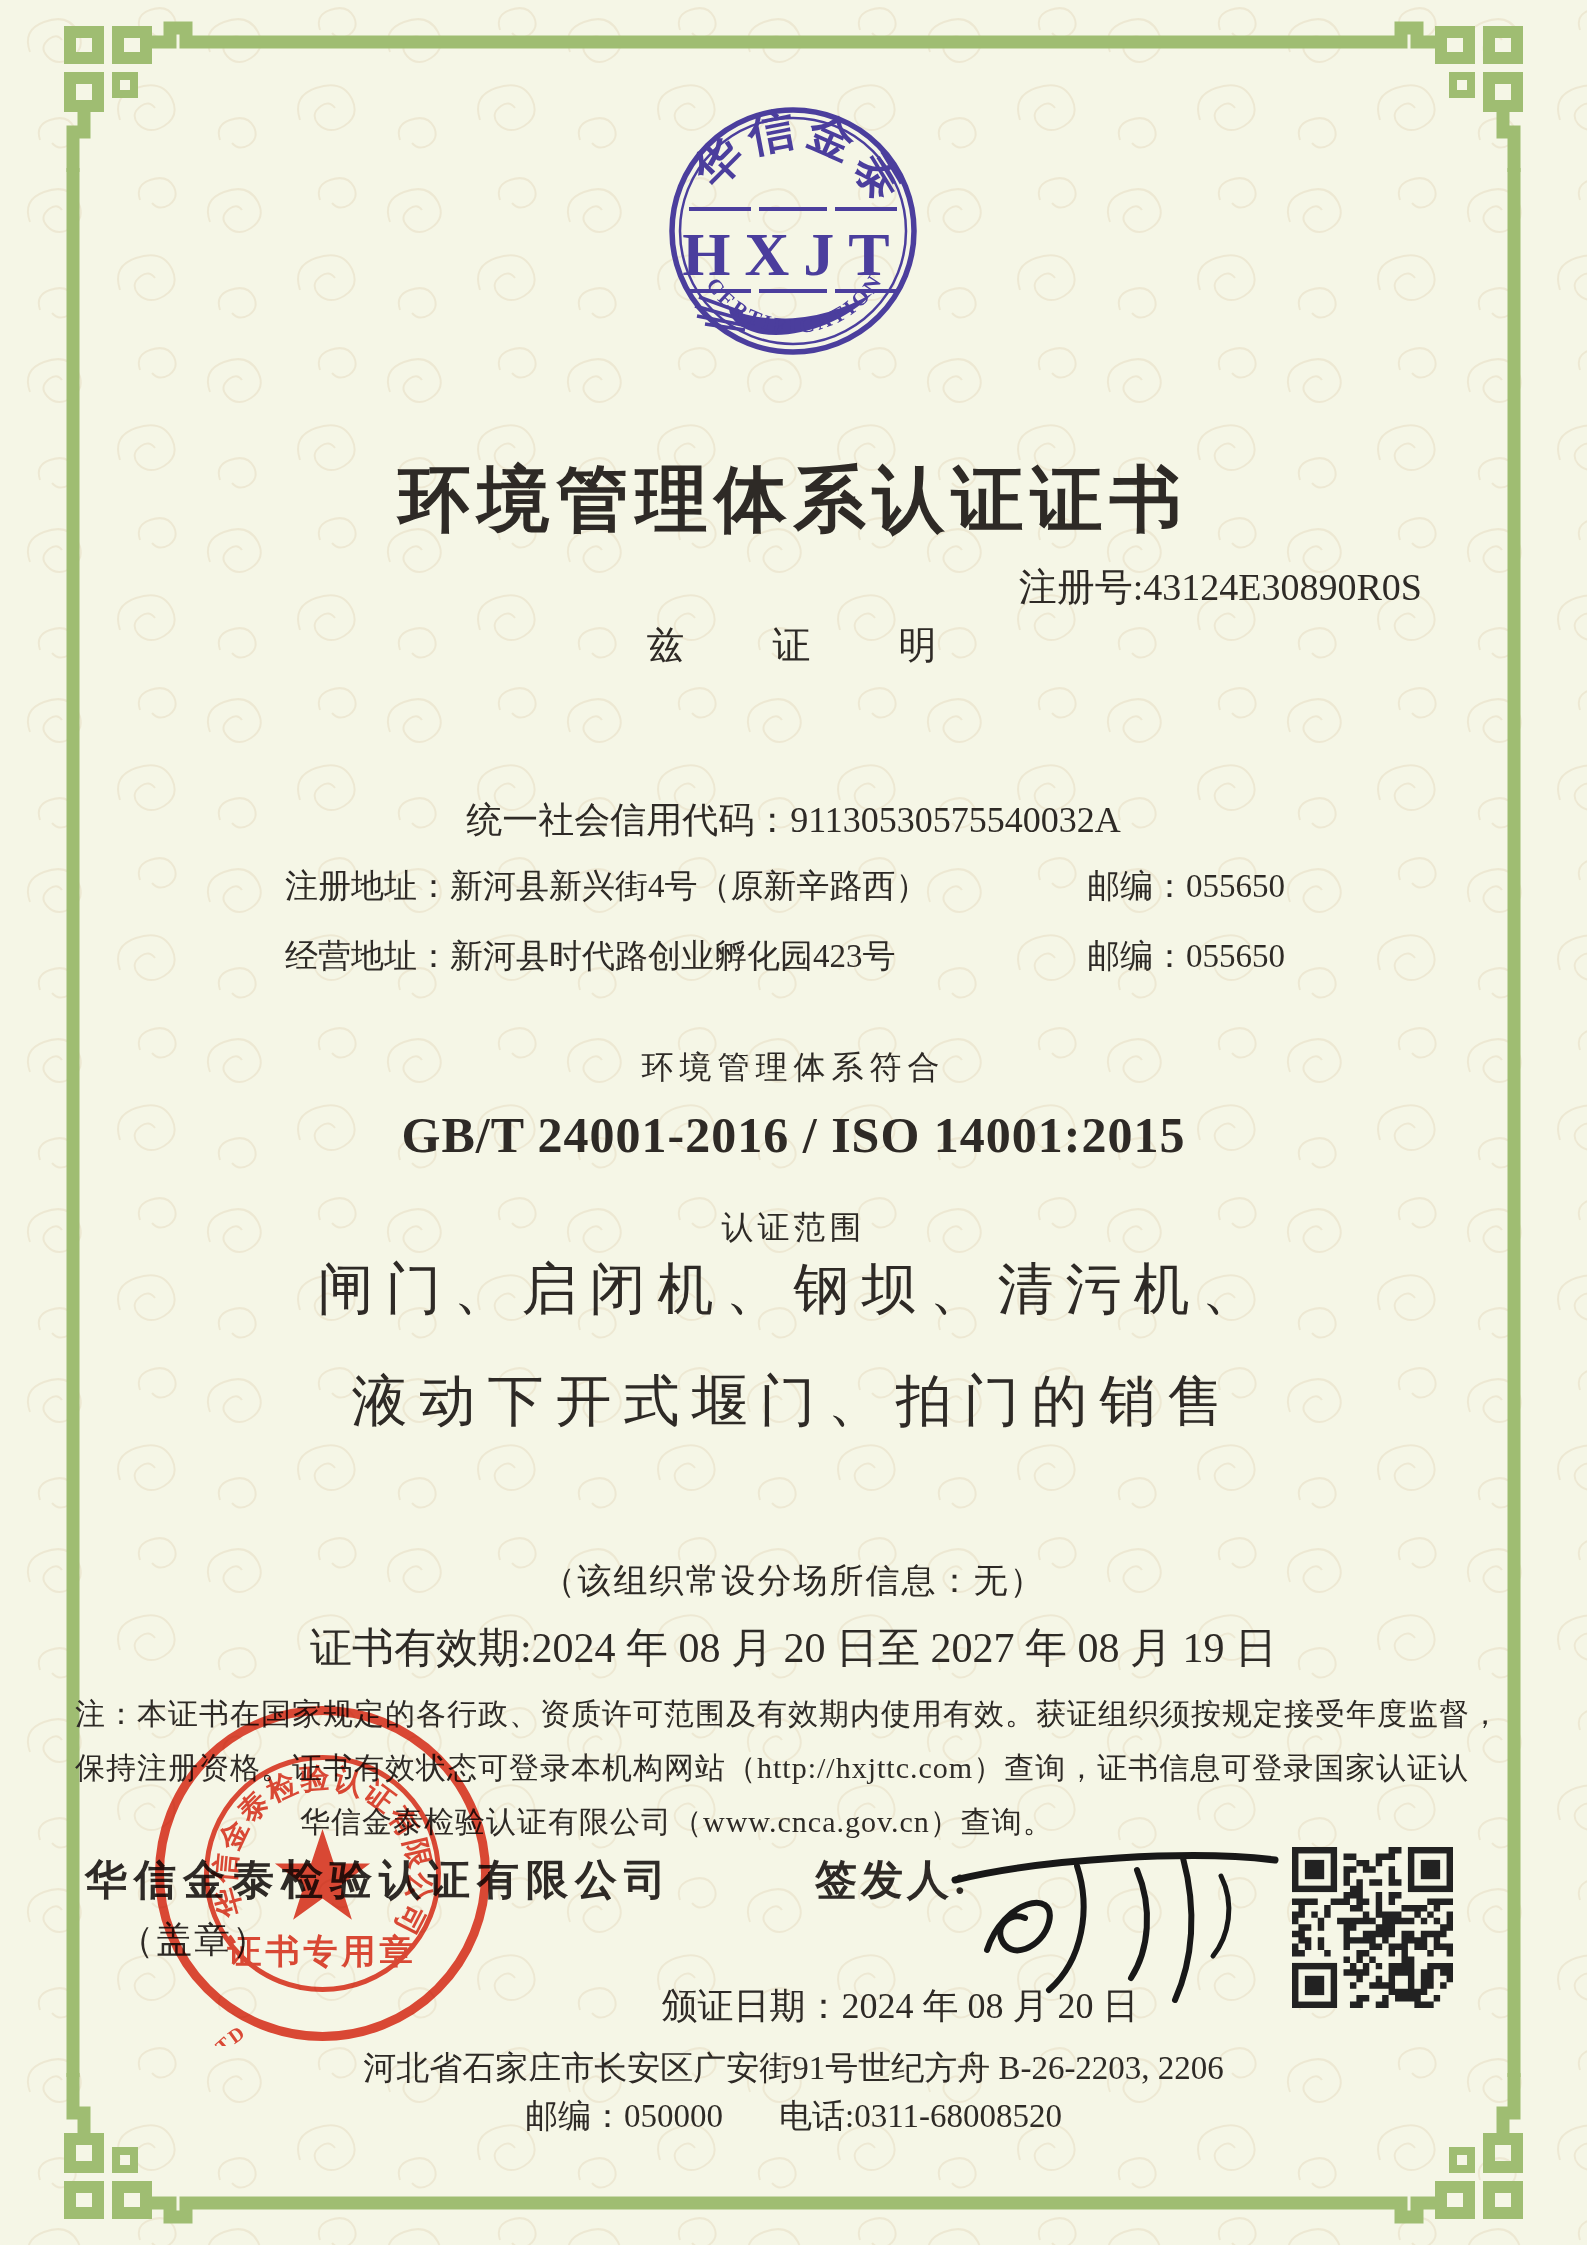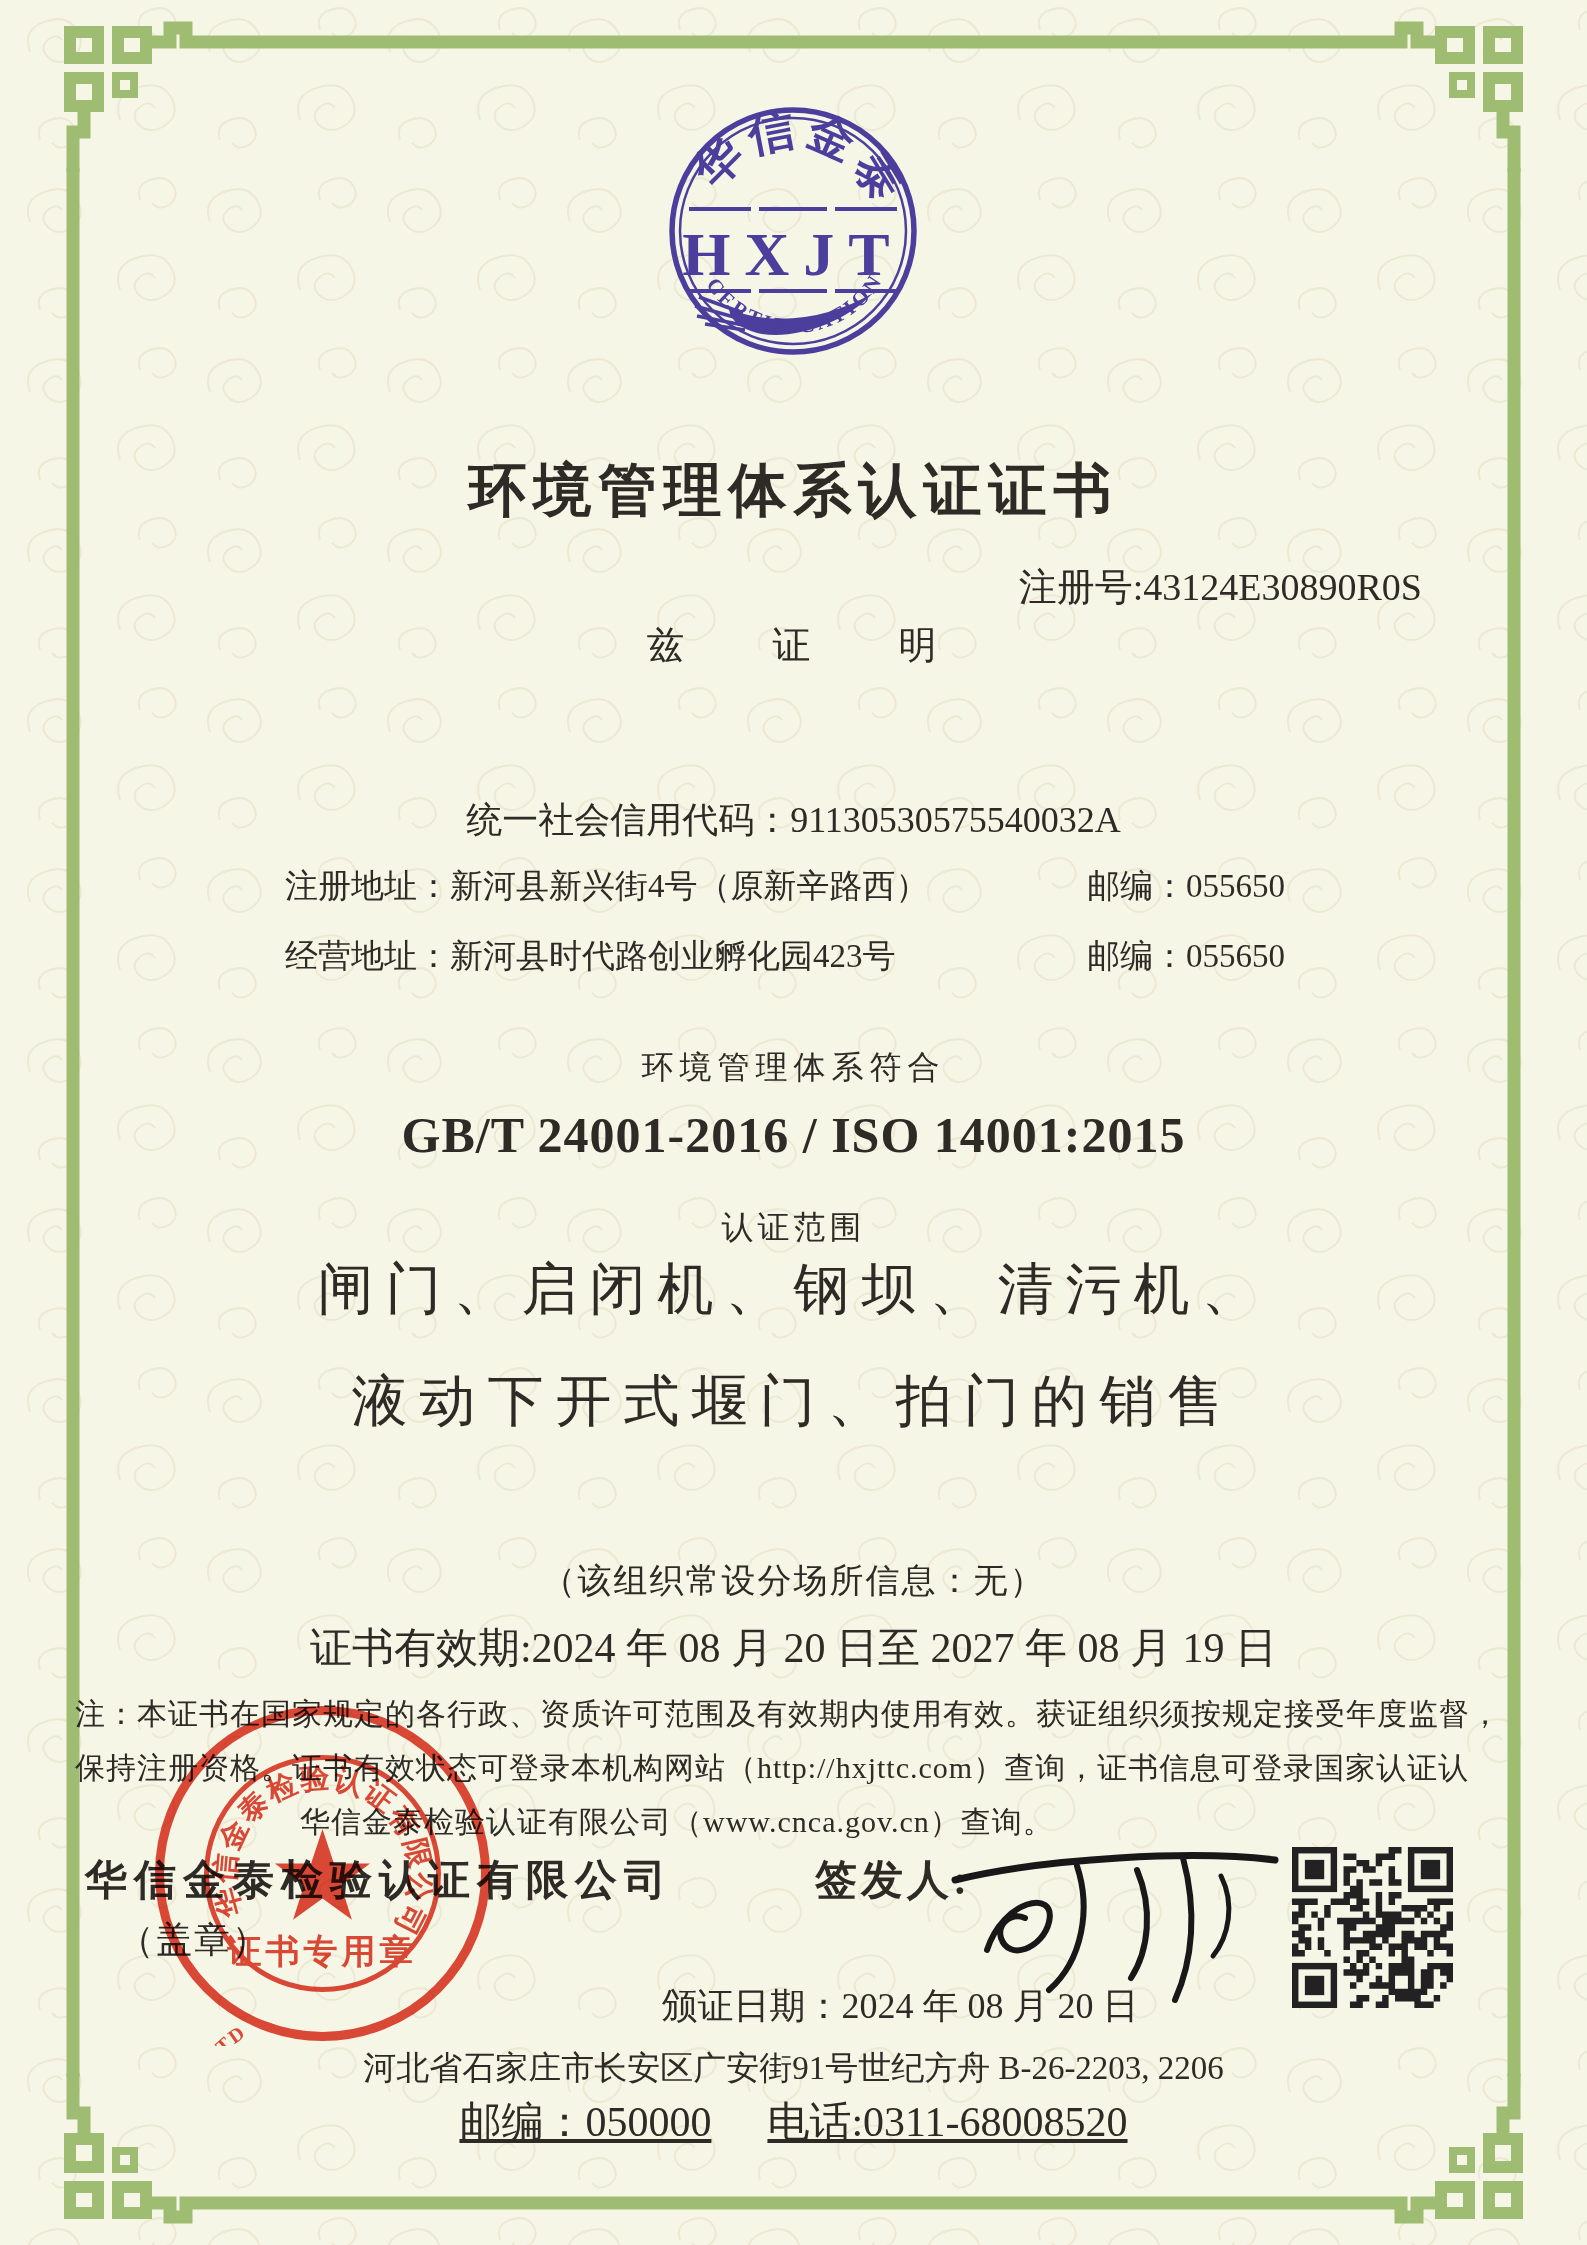--- a/index.html
+++ b/index.html
@@ -1,42 +1,42 @@
 <!DOCTYPE html>
 <html><head>
 <meta charset="utf-8">
 <style>
   html,body{margin:0;padding:0;background:#d8d8d0;}
   .cert{position:relative;width:1587px;height:2245px;background:#f5f6e6;overflow:hidden;
         font-family:"Liberation Serif","DejaVu Serif",serif;color:#2e2a26;}
   svg.abs{position:absolute;display:block;}
   .t{position:absolute;white-space:nowrap;}
   .center{left:0;width:1587px;text-align:center;}
-  .title{top:452px;font-size:58px;font-weight:bold;letter-spacing:7px;}
+  .title{top:452px;font-size:72px;font-weight:bold;letter-spacing:7px;}
   .regno{top:562px;right:165px;font-size:38px;}
   .certify{top:620px;font-size:38px;letter-spacing:4px;}
   .company{top:688px;font-size:62px;font-weight:bold;letter-spacing:9px;}
   .credit{top:796px;font-size:36px;}
   .addr-row{position:absolute;left:285px;width:1000px;display:flex;justify-content:space-between;font-size:33px;white-space:nowrap;}
   .addr1{top:864px;} .addr2{top:934px;}
   .std-intro{top:1046px;font-size:32px;letter-spacing:6px;}
   .std-code{top:1106px;font-size:50px;font-weight:bold;letter-spacing:1px;}
   .scope-label{top:1206px;font-size:32px;letter-spacing:4px;}
   .scope1{top:1252px;font-size:56px;letter-spacing:12px;}
   .scope2{top:1364px;font-size:56px;letter-spacing:12px;}
   .branch{top:1558px;font-size:34px;letter-spacing:2px;}
   .validity{top:1620px;font-size:42px;}
   .note{font-size:30px;letter-spacing:1px;}
   .note1{left:75px;top:1694px;} .note2{left:75px;top:1748px;} .note3{left:300px;top:1802px;}
   .issuer{left:85px;top:1852px;font-size:42px;font-weight:bold;letter-spacing:7px;}
   .signer{left:815px;top:1852px;font-size:42px;font-weight:bold;letter-spacing:4px;}
   .gaizhang{left:118px;top:1916px;font-size:36px;letter-spacing:2px;}
   .issuedate{left:600px;top:1982px;width:600px;text-align:center;font-size:36px;}
   .footer1{top:2046px;font-size:33px;}
-  .footer2{top:2094px;font-size:42px;text-decoration:underline;}
+  .footer2{top:2094px;font-size:33px;}
   .footer2 span{margin:0 28px;}
   .stamp{mix-blend-mode:multiply;opacity:.92;}
 </style>
 </head>
 <body>
 
 <div class="cert">
 
   <svg class="abs" width="1587" height="2245" style="left:0;top:0;opacity:.65">
     <defs>

